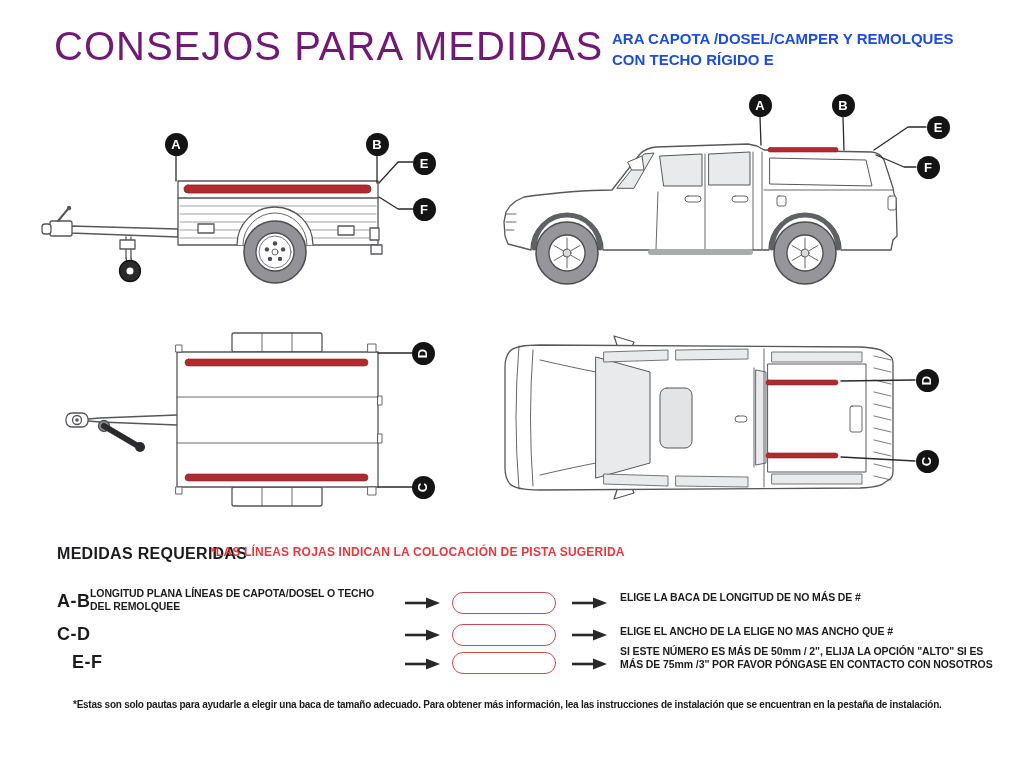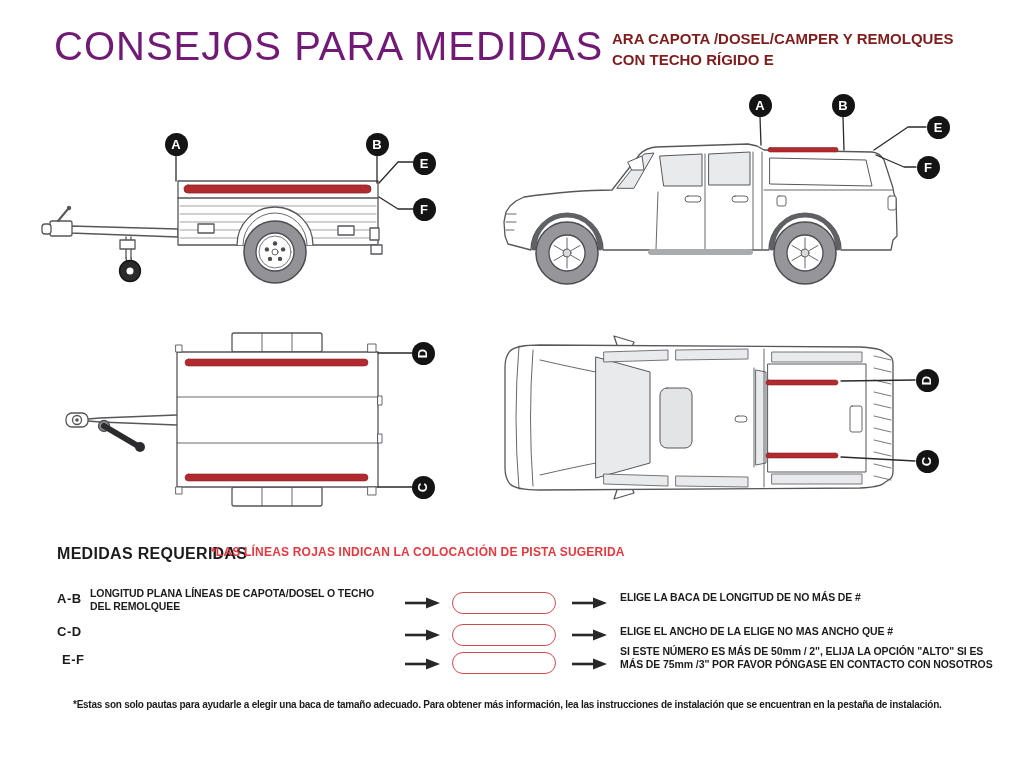--- a/index.html
+++ b/index.html
@@ -1,26 +1,26 @@
 <!DOCTYPE html>
 <html><head>
 <meta charset="utf-8">
 <style>
   html,body{margin:0;padding:0;background:#fff;}
   #page{position:relative;width:1024px;height:768px;background:#fff;overflow:hidden;
         font-family:"Liberation Sans",sans-serif;color:#1c1c1e;}
   .abs{position:absolute;}
   #title{left:54px;top:24px;font-size:40px;font-weight:normal;letter-spacing:1px;color:#701a75;line-height:44px;white-space:nowrap;}
-  #subtitle{left:612px;top:28px;font-size:15px;font-weight:bold;color:#7f1d1d;line-height:21px;}
+  #subtitle{left:612px;top:28px;font-size:15px;font-weight:bold;color:#1d4ed8;line-height:21px;}
   .marker{position:absolute;width:23px;height:23px;margin:-11.5px 0 0 -11.5px;background:#141415;
           border-radius:50%;color:#fff;font-size:13px;font-weight:bold;
           display:flex;align-items:center;justify-content:center;z-index:5;}
   .marker.rot span{display:inline-block;transform:rotate(-90deg);}
   .capsmall{font-size:10.5px;font-weight:bold;line-height:13px;letter-spacing:-0.1px;}
-  .rowlabel{font-size:13px;font-weight:bold;letter-spacing:0.5px;}
+  .rowlabel{font-size:18px;font-weight:bold;letter-spacing:0.5px;}
   #legend-heading{left:57px;top:545px;font-size:16px;font-weight:bold;letter-spacing:0.3px;}
   #legend-note{left:175px;top:545px;font-size:12px;font-weight:bold;letter-spacing:0.2px;padding-left:36px;}
   .pill{position:absolute;width:104px;height:22px;border:1.6px solid #cf4a4e;border-radius:12px;background:#fff;box-sizing:border-box;}
   .arrow{position:absolute;width:36px;height:12px;}
   #footnote{left:57px;top:699px;font-size:10px;font-weight:bold;letter-spacing:-0.25px;white-space:nowrap;margin-left:16px;}
   svg{display:block;}
   #drawings{position:absolute;left:0;top:0;z-index:1;}
 </style>
 </head>
 <body>
@@ -264,21 +264,21 @@
       <line x1="1" y1="6" x2="24" y2="6" stroke="#28282a" stroke-width="2.6"></line>
       <polygon points="22,0.5 36,6 22,11.5" fill="#28282a"></polygon>
     </svg>
   <div class="pill" style="left:452px;top:624px;"></div>
   <svg class="arrow" style="left:571px;top:629px;" viewBox="0 0 36 12">
       <line x1="1" y1="6" x2="24" y2="6" stroke="#28282a" stroke-width="2.6"></line>
       <polygon points="22,0.5 36,6 22,11.5" fill="#28282a"></polygon>
     </svg>
   <div class="abs capsmall" style="left:620px;top:625px;width:380px;">ELIGE EL ANCHO DE LA ELIGE NO MAS ANCHO QUE #</div>
 
-  <div class="abs rowlabel" style="left:62px;top:652px;">E-F</div>
+  <div class="abs rowlabel" style="left:72px;top:652px;">E-F</div>
   <svg class="arrow" style="left:404px;top:658px;" viewBox="0 0 36 12">
       <line x1="1" y1="6" x2="24" y2="6" stroke="#28282a" stroke-width="2.6"></line>
       <polygon points="22,0.5 36,6 22,11.5" fill="#28282a"></polygon>
     </svg>
   <div class="pill" style="left:452px;top:652px;"></div>
   <svg class="arrow" style="left:571px;top:658px;" viewBox="0 0 36 12">
       <line x1="1" y1="6" x2="24" y2="6" stroke="#28282a" stroke-width="2.6"></line>
       <polygon points="22,0.5 36,6 22,11.5" fill="#28282a"></polygon>
     </svg>
   <div class="abs capsmall" style="left:620px;top:645px;width:380px;">SI ESTE NÚMERO ES MÁS DE 50mm / 2", ELIJA LA OPCIÓN "ALTO" SI ES MÁS DE 75mm /3" POR FAVOR PÓNGASE EN CONTACTO CON NOSOTROS</div>

